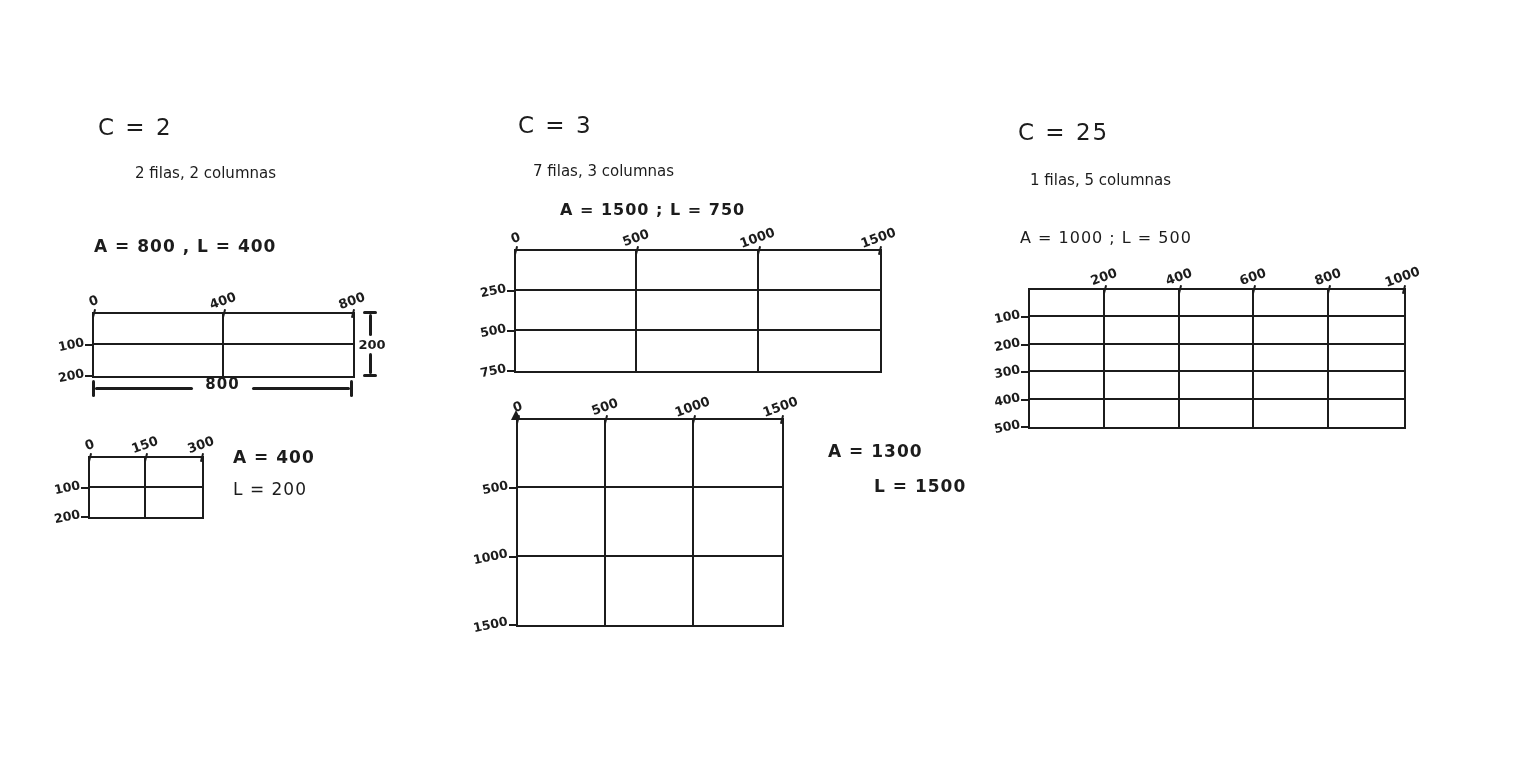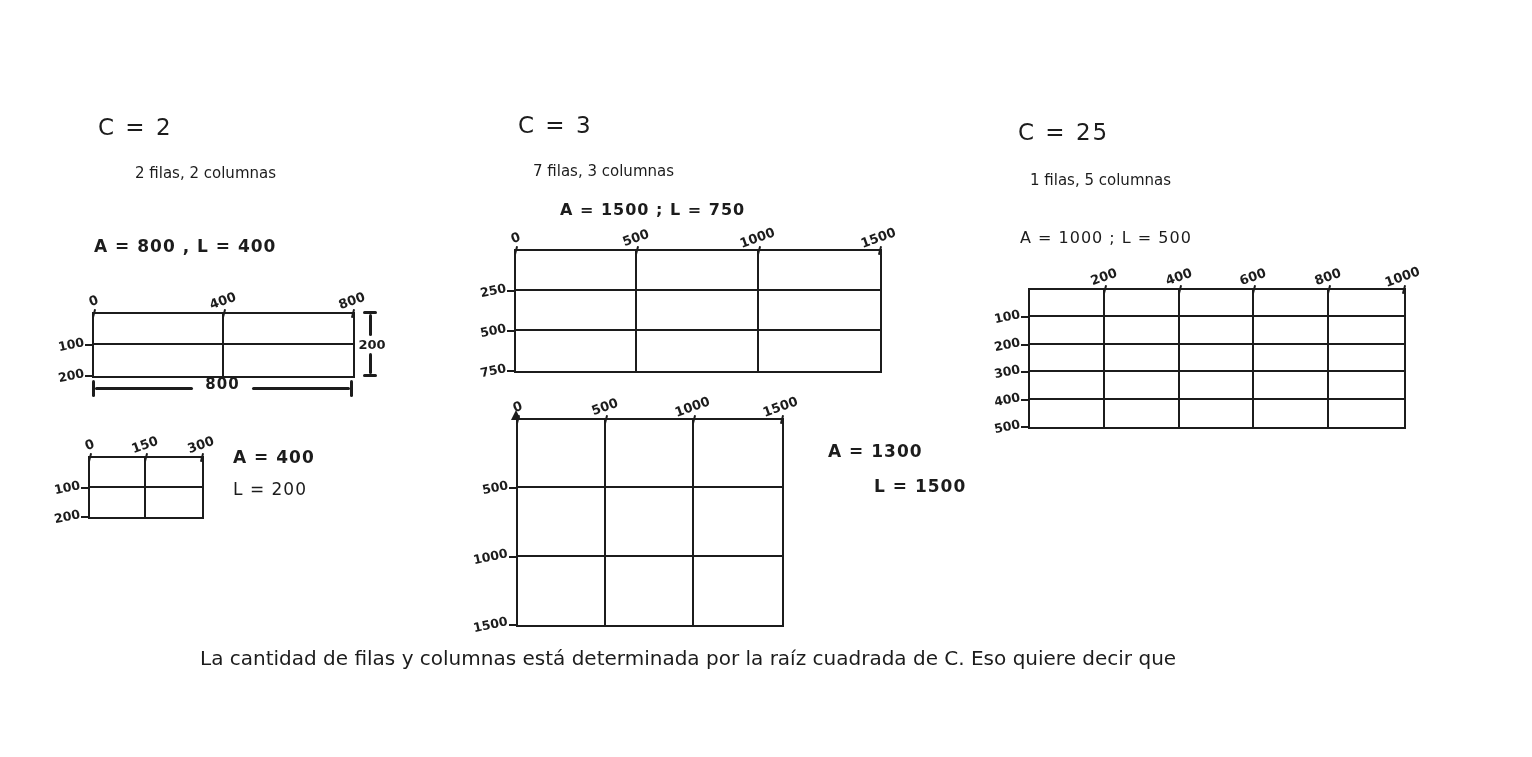--- a/index.html
+++ b/index.html
@@ -246,16 +246,15 @@
       <div class="ylab" style="top: 40%;">200</div>
       <div class="ytick" style="top: 60%;"></div>
       <div class="ylab" style="top: 60%;">300</div>
       <div class="ytick" style="top: 80%;"></div>
       <div class="ylab" style="top: 80%;">400</div>
       <div class="ytick" style="top: 100%;"></div>
       <div class="ylab" style="top: 100%;">500</div>
     </div>
 
   <div class="abs" id="footer">
-    <div>La cantidad de filas y columnas está determinada por la raíz cuadrada de C. Eso quiere decir que</div>
   </div>
 
 </div>
 
 </body></html>

